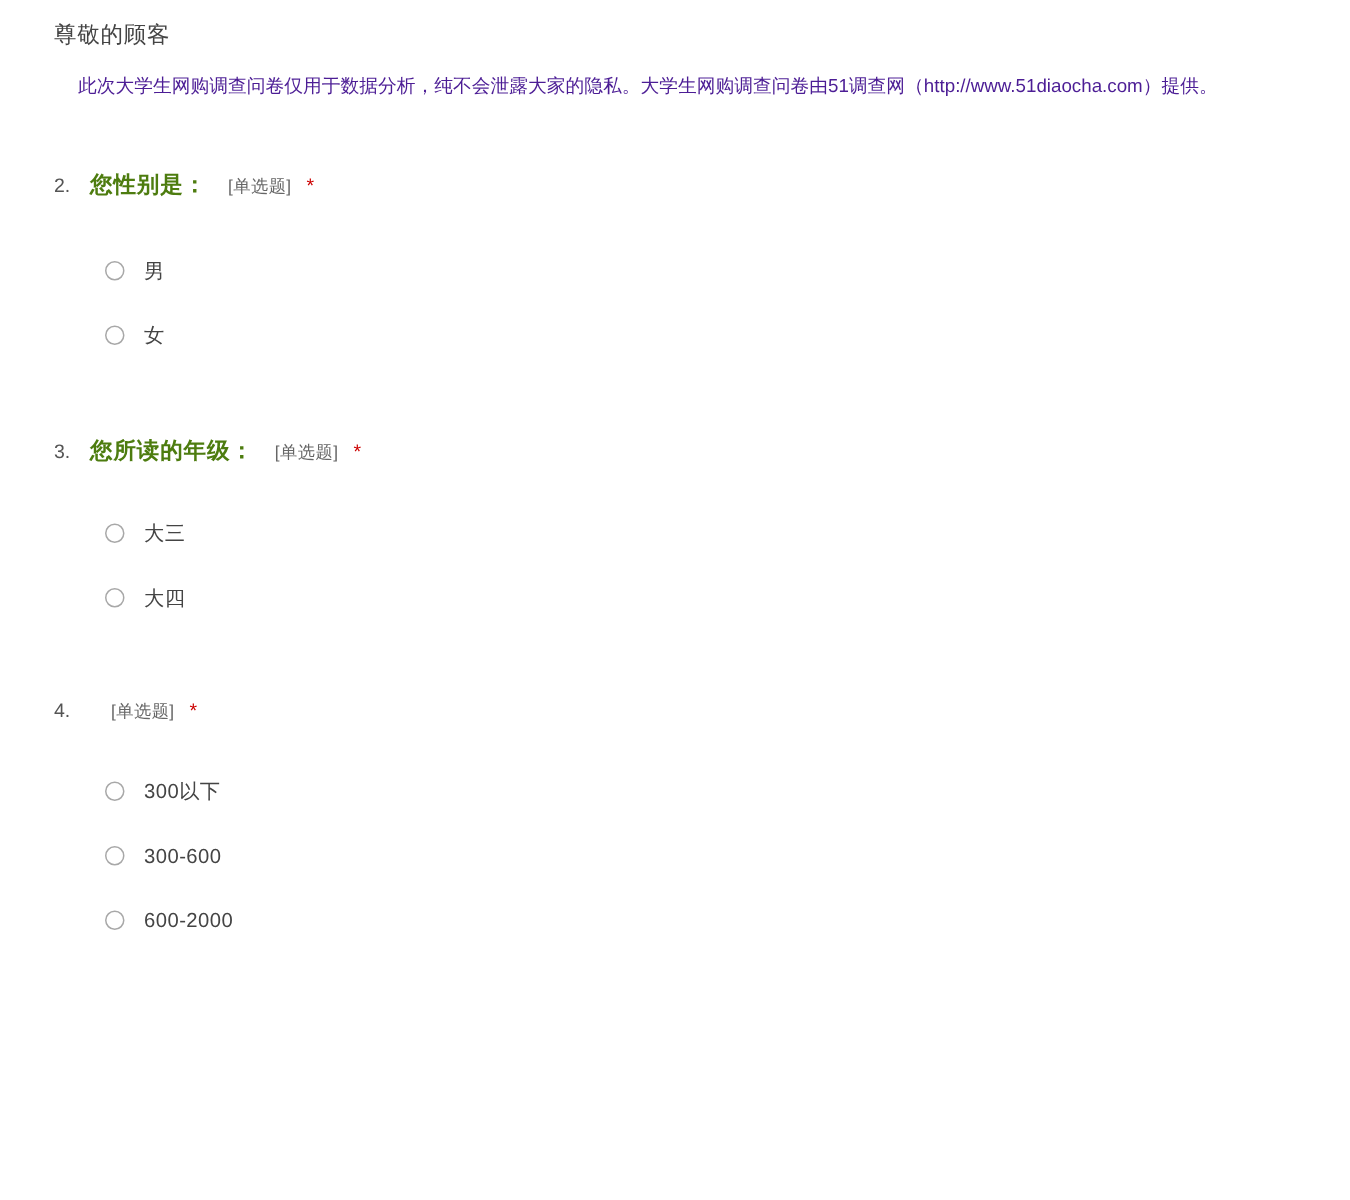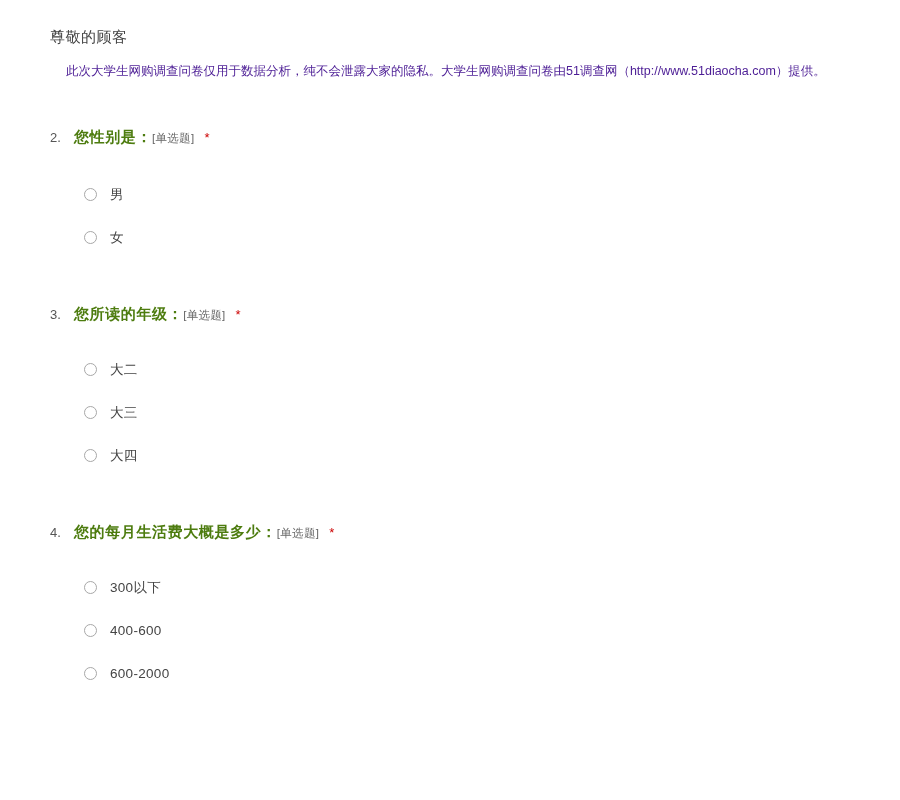--- a/index.html
+++ b/index.html
@@ -11,21 +11,21 @@
     width: 900px;
     height: 800px;
     font-family: "Liberation Sans", "DejaVu Sans", sans-serif;
     color: #333333;
     overflow: hidden;
     position: relative;
   }
   .page {
     width: 900px;
     box-sizing: border-box;
-    padding: 14px;
+    padding: 0;
   }
   .intro-title {
     font-size: 15px;
     color: #444444;
     padding: 14px 0 0 36px;
     letter-spacing: 0.5px;
   }
   .intro-body {
     font-size: 12.5px;
     color: #4c1d95;
@@ -49,20 +49,21 @@
   }
   .q-title {
     font-weight: bold;
     font-size: 15px;
     color: #4d7c0f;
     letter-spacing: 0.6px;
   }
   .q-type {
     font-size: 11.5px;
     color: #666666;
+    margin-left: 14px;
     letter-spacing: 0.3px;
   }
   .q-required {
     color: #cc0000;
     margin-left: 10px;
     font-size: 13px;
   }
   .options {
     margin-top: 26px;
     padding-left: 34px;
@@ -120,48 +121,43 @@
   <div class="question-block q3">
     <div class="q-head">
       <span class="q-num">3.</span>
       <span class="q-title">您所读的年级：</span>
       <span class="q-type">[单选题]</span>
       <span class="q-required">*</span>
     </div>
     <div class="options">
       <div class="option-row">
         <span class="radio"></span>
-        <span class="option-label">大二</span>
-      </div>
-      <div class="option-row">
-        <span class="radio"></span>
         <span class="option-label">大三</span>
       </div>
       <div class="option-row">
         <span class="radio"></span>
         <span class="option-label">大四</span>
       </div>
     </div>
   </div>
 
   <div class="question-block q4">
     <div class="q-head">
       <span class="q-num">4.</span>
-      <span class="q-title">您的每月生活费大概是多少：</span>
       <span class="q-type">[单选题]</span>
       <span class="q-required">*</span>
     </div>
     <div class="options">
       <div class="option-row">
         <span class="radio"></span>
         <span class="option-label">300以下</span>
       </div>
       <div class="option-row">
         <span class="radio"></span>
-        <span class="option-label">400-600</span>
+        <span class="option-label">300-600</span>
       </div>
       <div class="option-row">
         <span class="radio"></span>
         <span class="option-label">600-2000</span>
       </div>
     </div>
   </div>
 
 </div>
 

